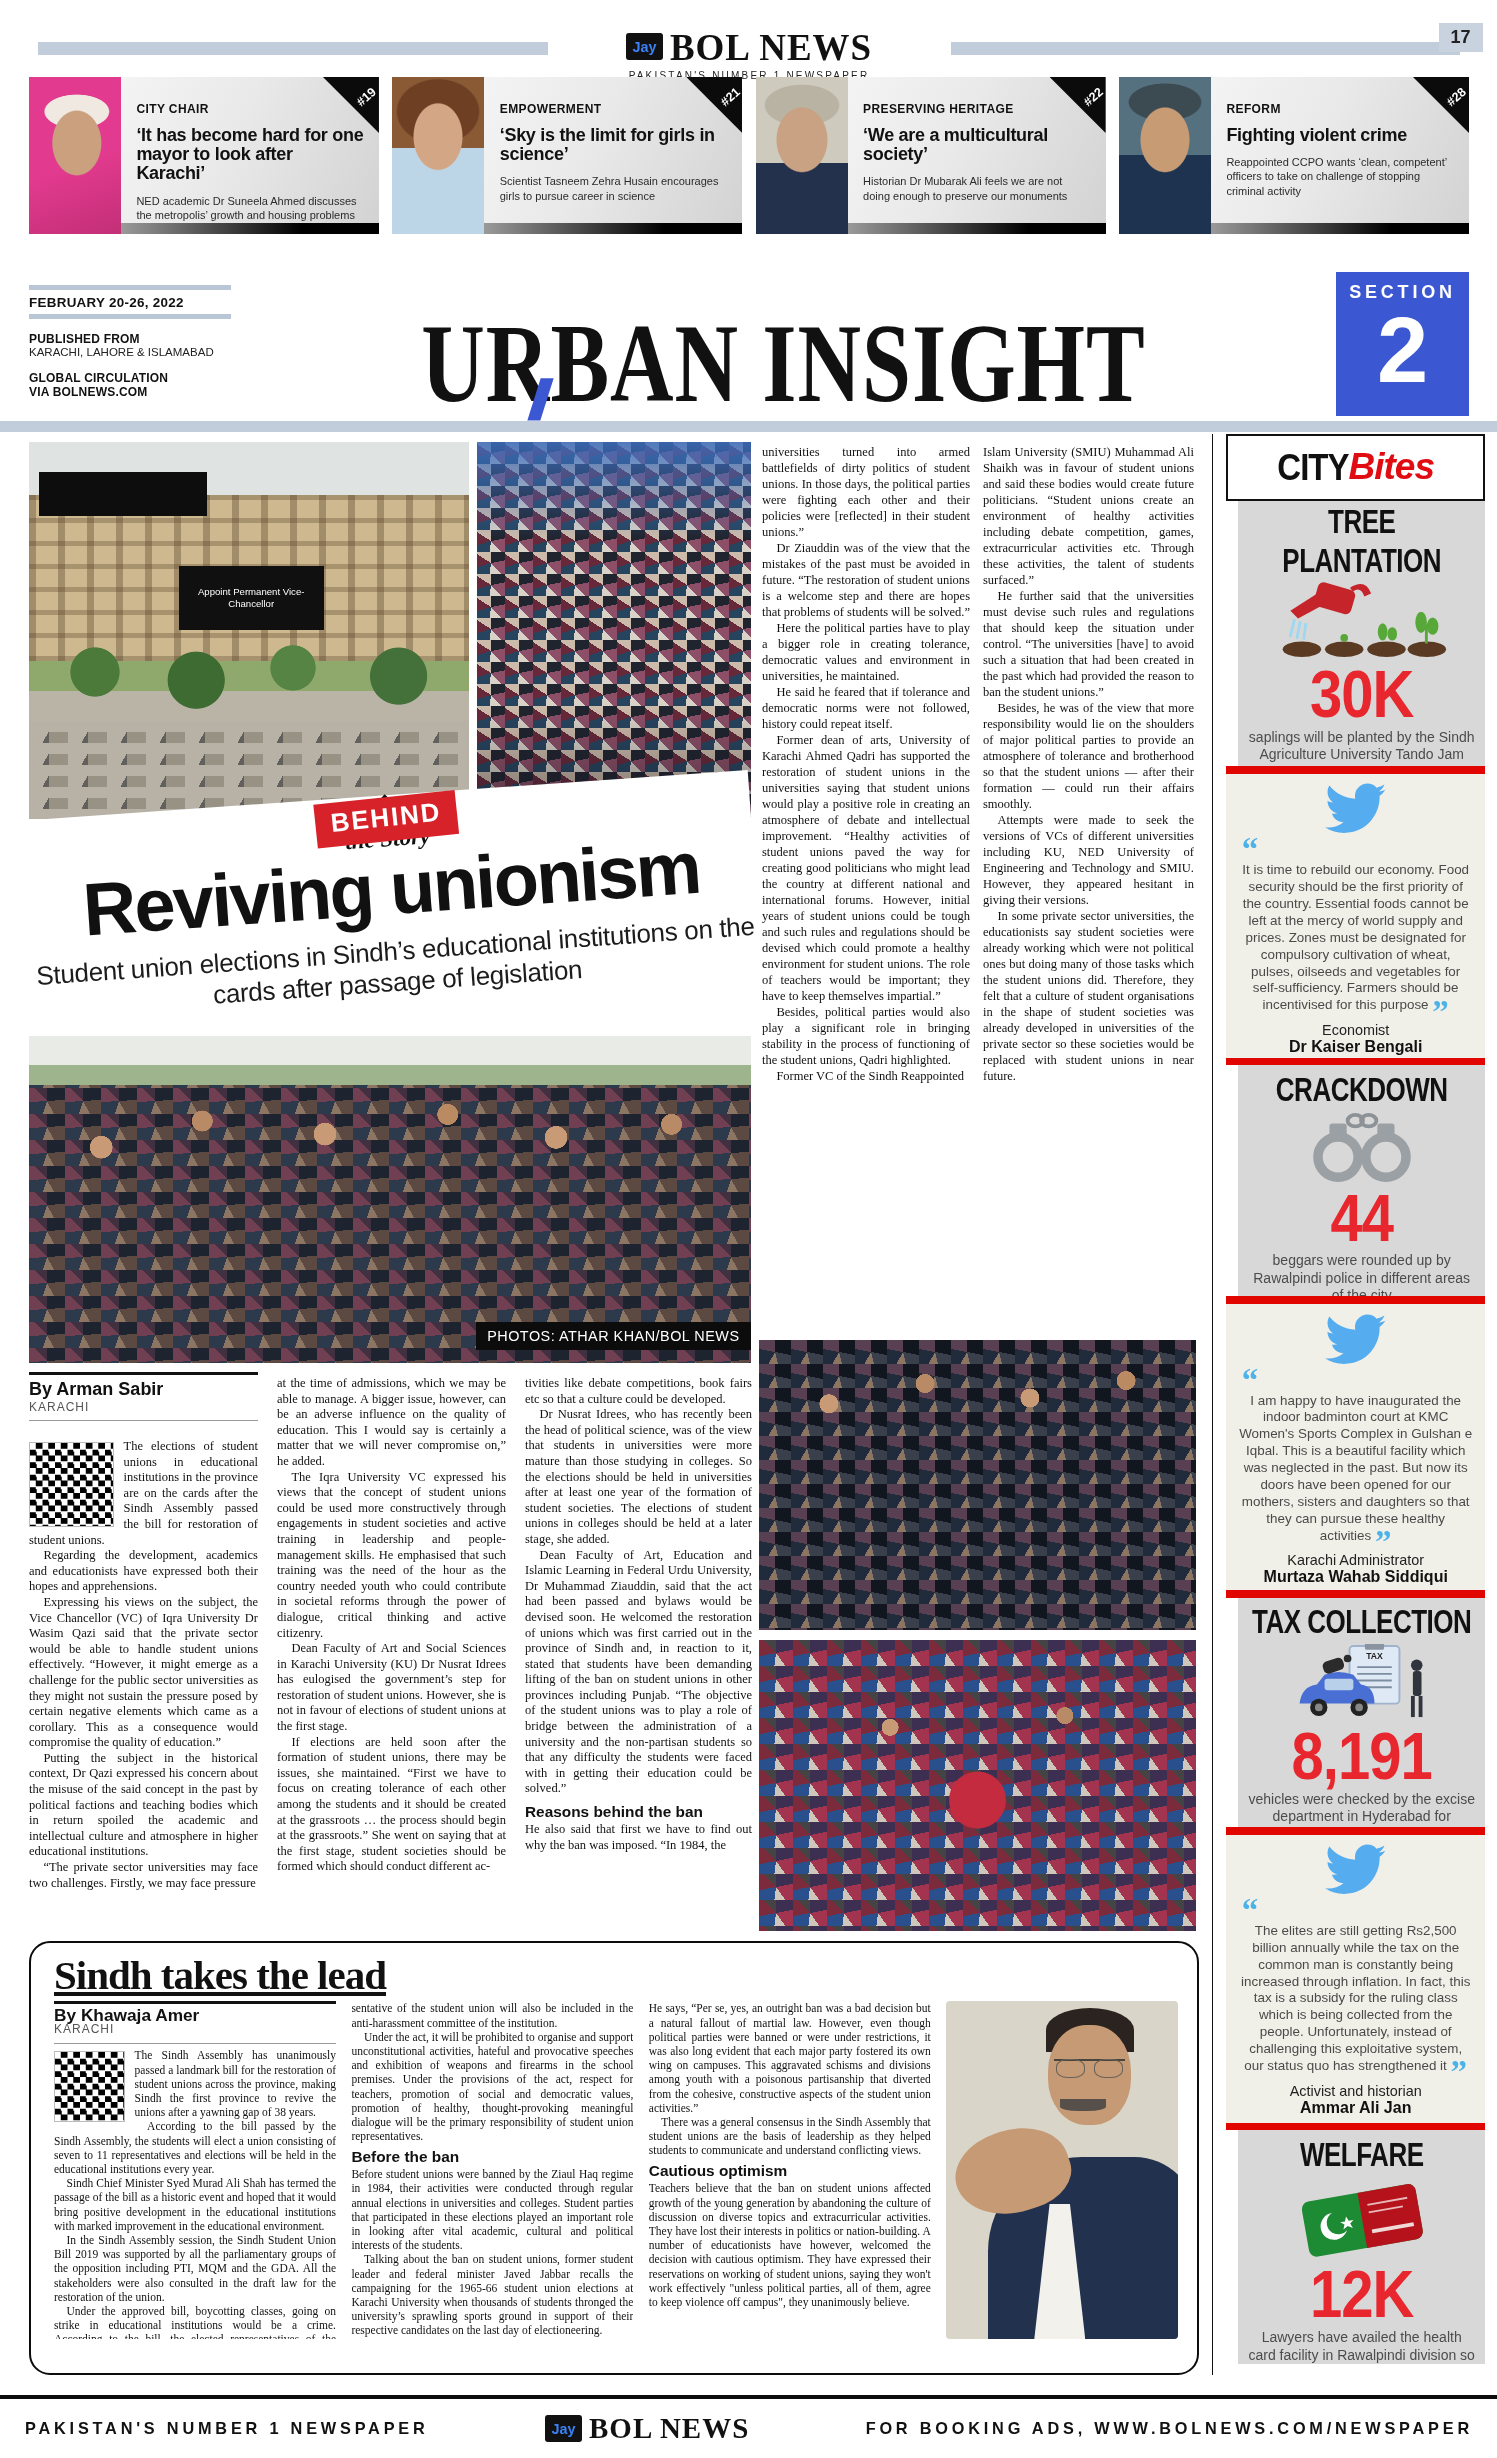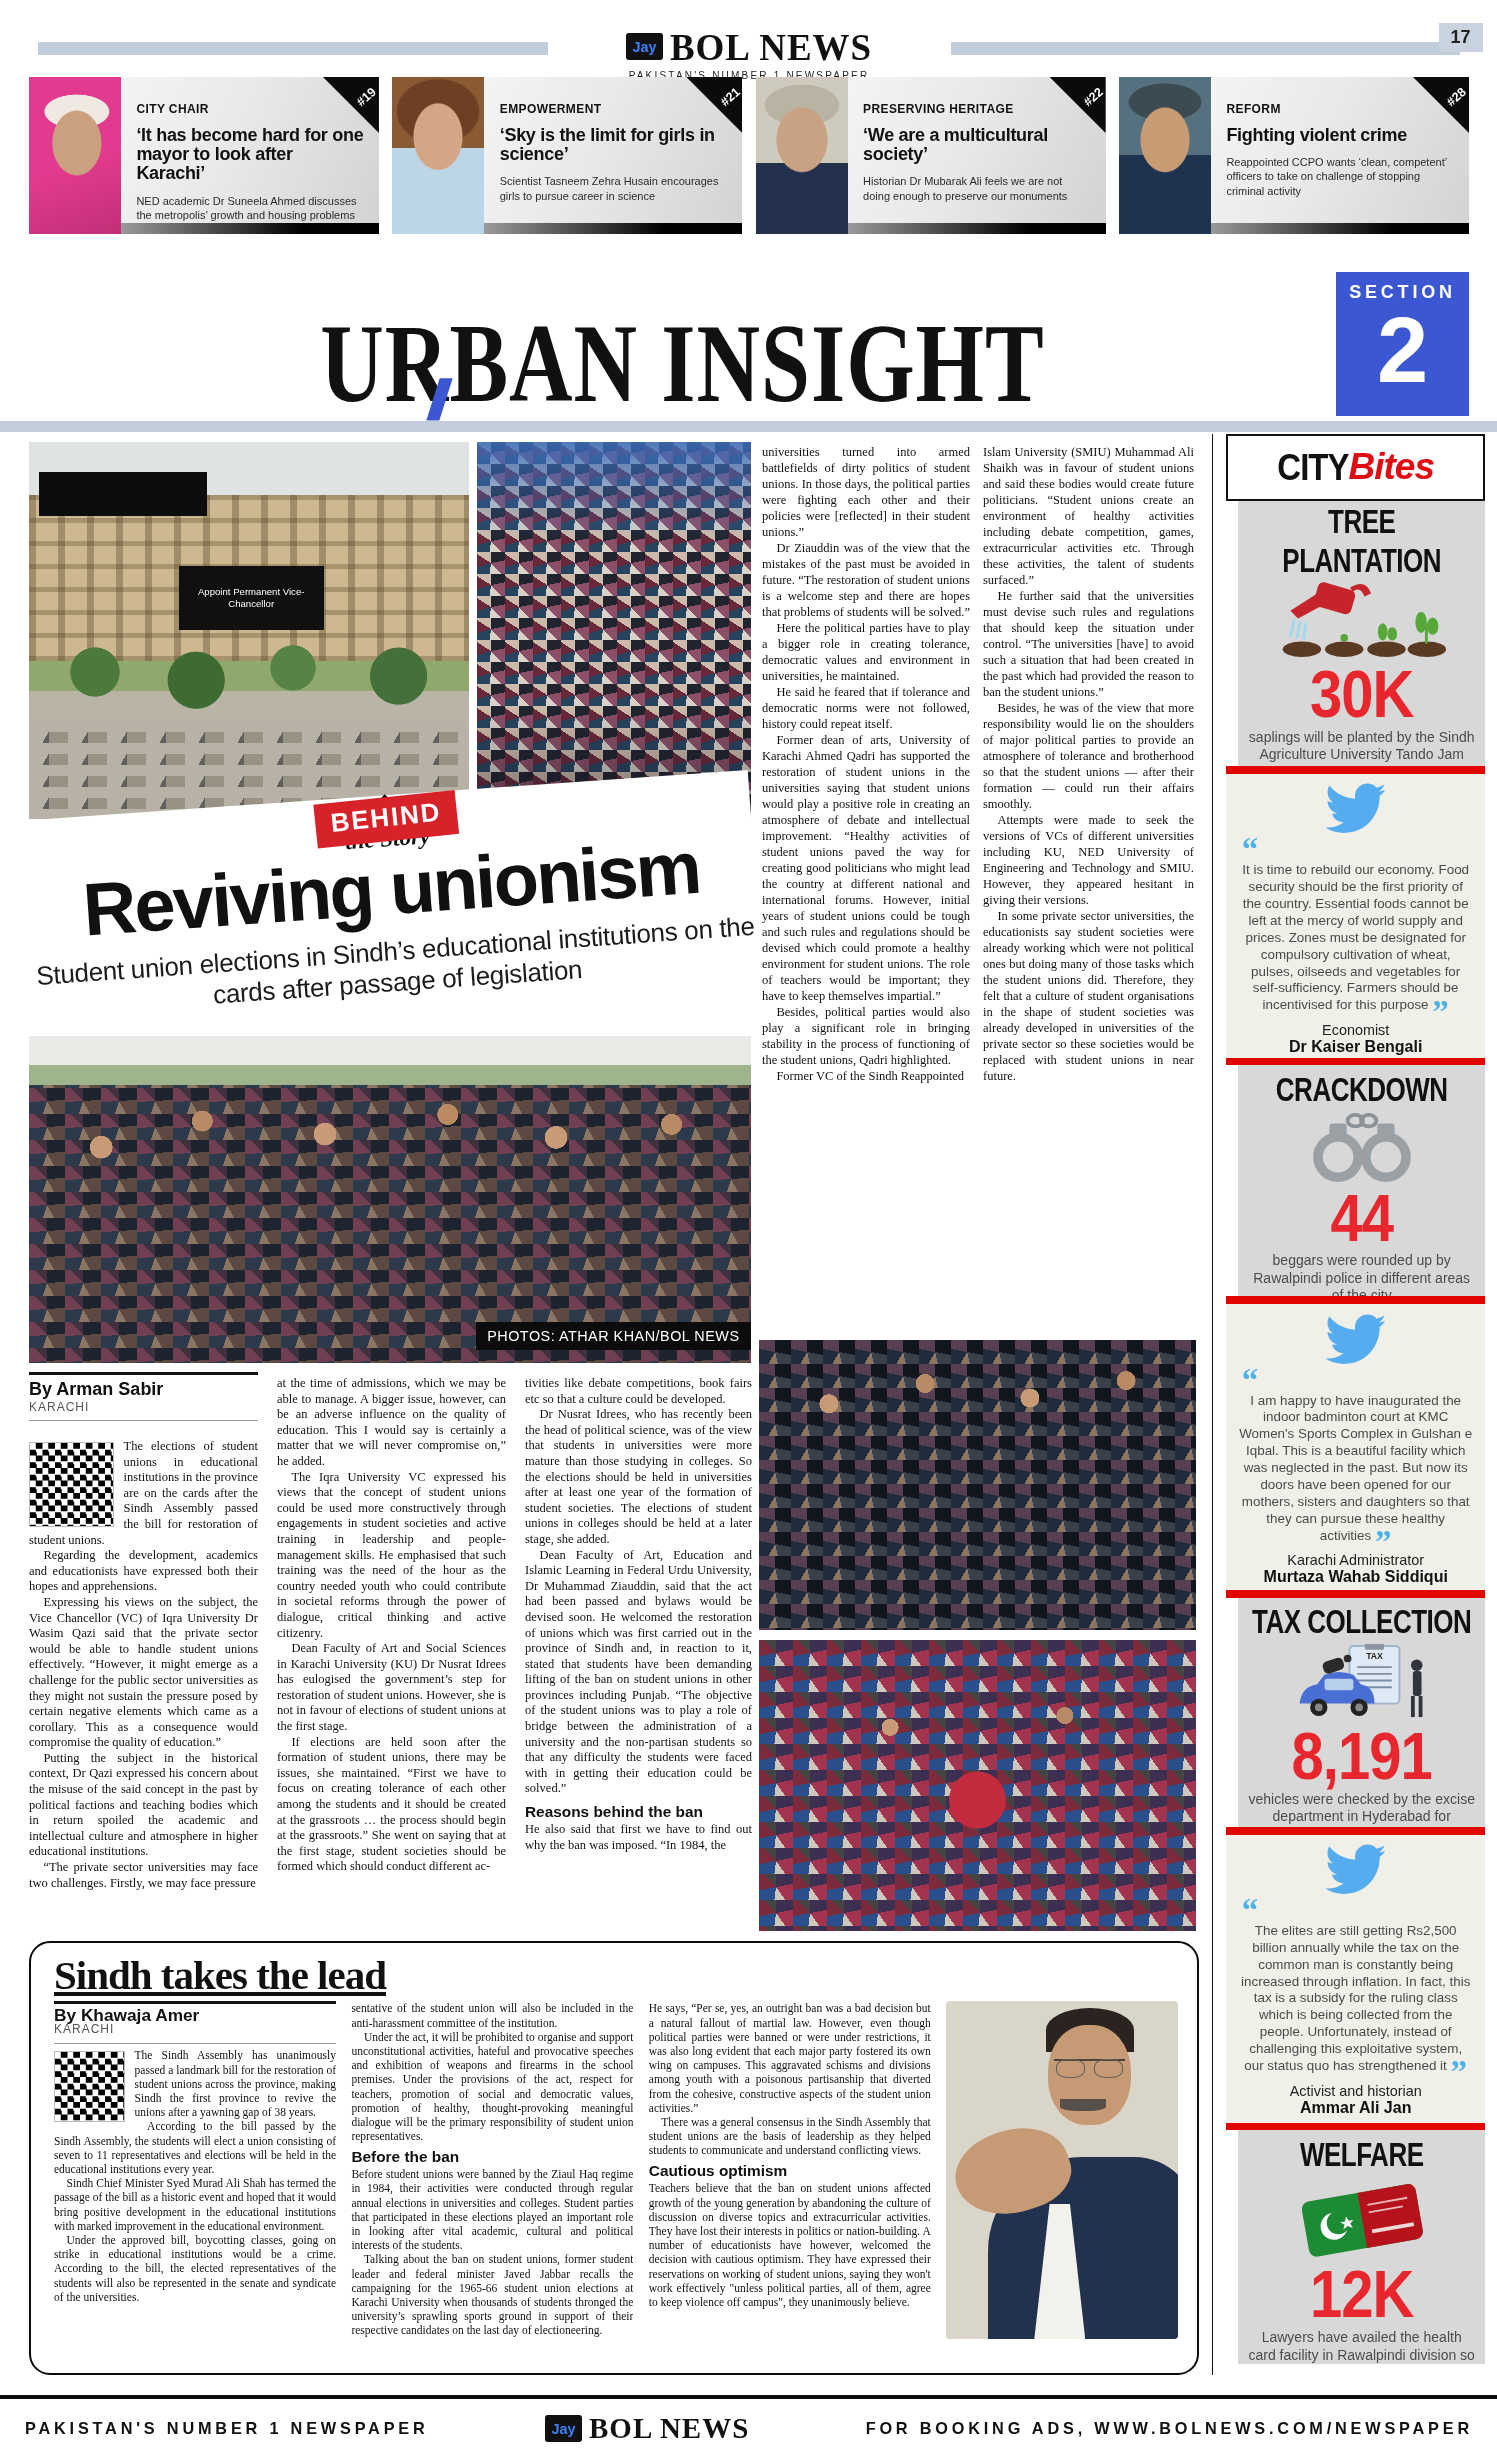--- a/index.html
+++ b/index.html
@@ -199,20 +199,33 @@
           </div>
         <div class="t-kicker">REFORM</div>
         <div class="t-head">Fighting violent crime</div>
         <div class="t-desc">Reappointed CCPO wants ‘clean, competent’ officers to take on challenge of stopping criminal activity</div>
         <div class="t-bar"></div>
       </div>
     </div>
   </div>
 
   <div class="masthead">
+    <div class="mh-left">
+      <div class="mh-rule"></div>
+      <div class="mh-date">FEBRUARY 20-26, 2022</div>
+      <div class="mh-rule"></div>
+      <div class="mh-small">
+        <b>PUBLISHED FROM</b>
+        <span>KARACHI, LAHORE &amp; ISLAMABAD</span>
+      </div>
+      <div class="mh-small">
+        <b>GLOBAL CIRCULATION</b>
+        <b>VIA BOLNEWS.COM</b>
+      </div>
+    </div>
     <div class="urban"><span>U</span><span class="u-r"><span>R</span><i></i></span><span>BAN INSIGHT</span></div>
     <div class="section-box">
       <div class="s-lab">SECTION</div>
       <div class="s-num">2</div>
     </div>
   </div>
   <div class="subbar"></div>
 
   <div class="photo ph-campus">
     <div class="windows"></div>
@@ -290,20 +303,21 @@
     <div class="s2-row">
       <div class="s2col">
         <div class="byline-block bb-s2" style="position:static; margin-bottom:4.8px;">
           <div class="by-name">By Khawaja Amer</div>
           <div class="by-loc">KARACHI</div>
         </div>
         <div class="qr" style="width:71px;height:71px;"></div>
         <p>The Sindh Assembly has unanimously passed a landmark bill for the restoration of student unions across the province, making Sindh the first province to revive the unions after a yawning gap of 38 years.</p>
           <p>According to the bill passed by the Sindh Assembly, the students will elect a union consisting of seven to 11 representatives and elections will be held in the educational institutions every year.</p>
           <p>Sindh Chief Minister Syed Murad Ali Shah has termed the passage of the bill as a historic event and hoped that it would bring positive development in the educational institutions with marked improvement in the educational environment.</p>
+        <p>In the Sindh Assembly session, the Sindh Student Union Bill 2019 was supported by all the parliamentary groups of the opposition including PTI, MQM and the GDA. All the stakeholders were also consulted in the draft law for the restoration of the union.</p>
           <p>Under the approved bill, boycotting classes, going on strike in educational institutions would be a crime. According to the bill, the elected representatives of the students will also be represented in the senate and syndicate of the universities.</p>
       </div>
       <div class="s2col">
         <p>sentative of the student union will also be included in the anti-harassment committee of the institution.</p>
           <p>Under the act, it will be prohibited to organise and support unconstitutional activities, hateful and provocative speeches and exhibition of weapons and firearms in the school premises. Under the provisions of the act, respect for teachers, promotion of social and democratic values, promotion of healthy, thought-provoking meaningful dialogue will be the primary responsibility of student union representatives.</p>
         <div class="sub-head">Before the ban</div>
         <p>Before student unions were banned by the Ziaul Haq regime in 1984, their activities were conducted through regular annual elections in universities and colleges. Student parties that participated in these elections played an important role in looking after vital academic, cultural and political interests of the students.</p>
           <p>Talking about the ban on student unions, former student leader and federal minister Javed Jabbar recalls the campaigning for the 1965-66 student union elections at Karachi University when thousands of students thronged the university’s sprawling sports ground in support of their respective candidates on the last day of electioneering.</p>
           <p>Javed Jabbar contested as an independent candidate for the presidency of the student union in 1965-1966 and secured more than double the votes of the NSF candidate but lost to Sultan Chawla who was backed by the Islami Jamiat-e-Talaba.</p>
       </div>

